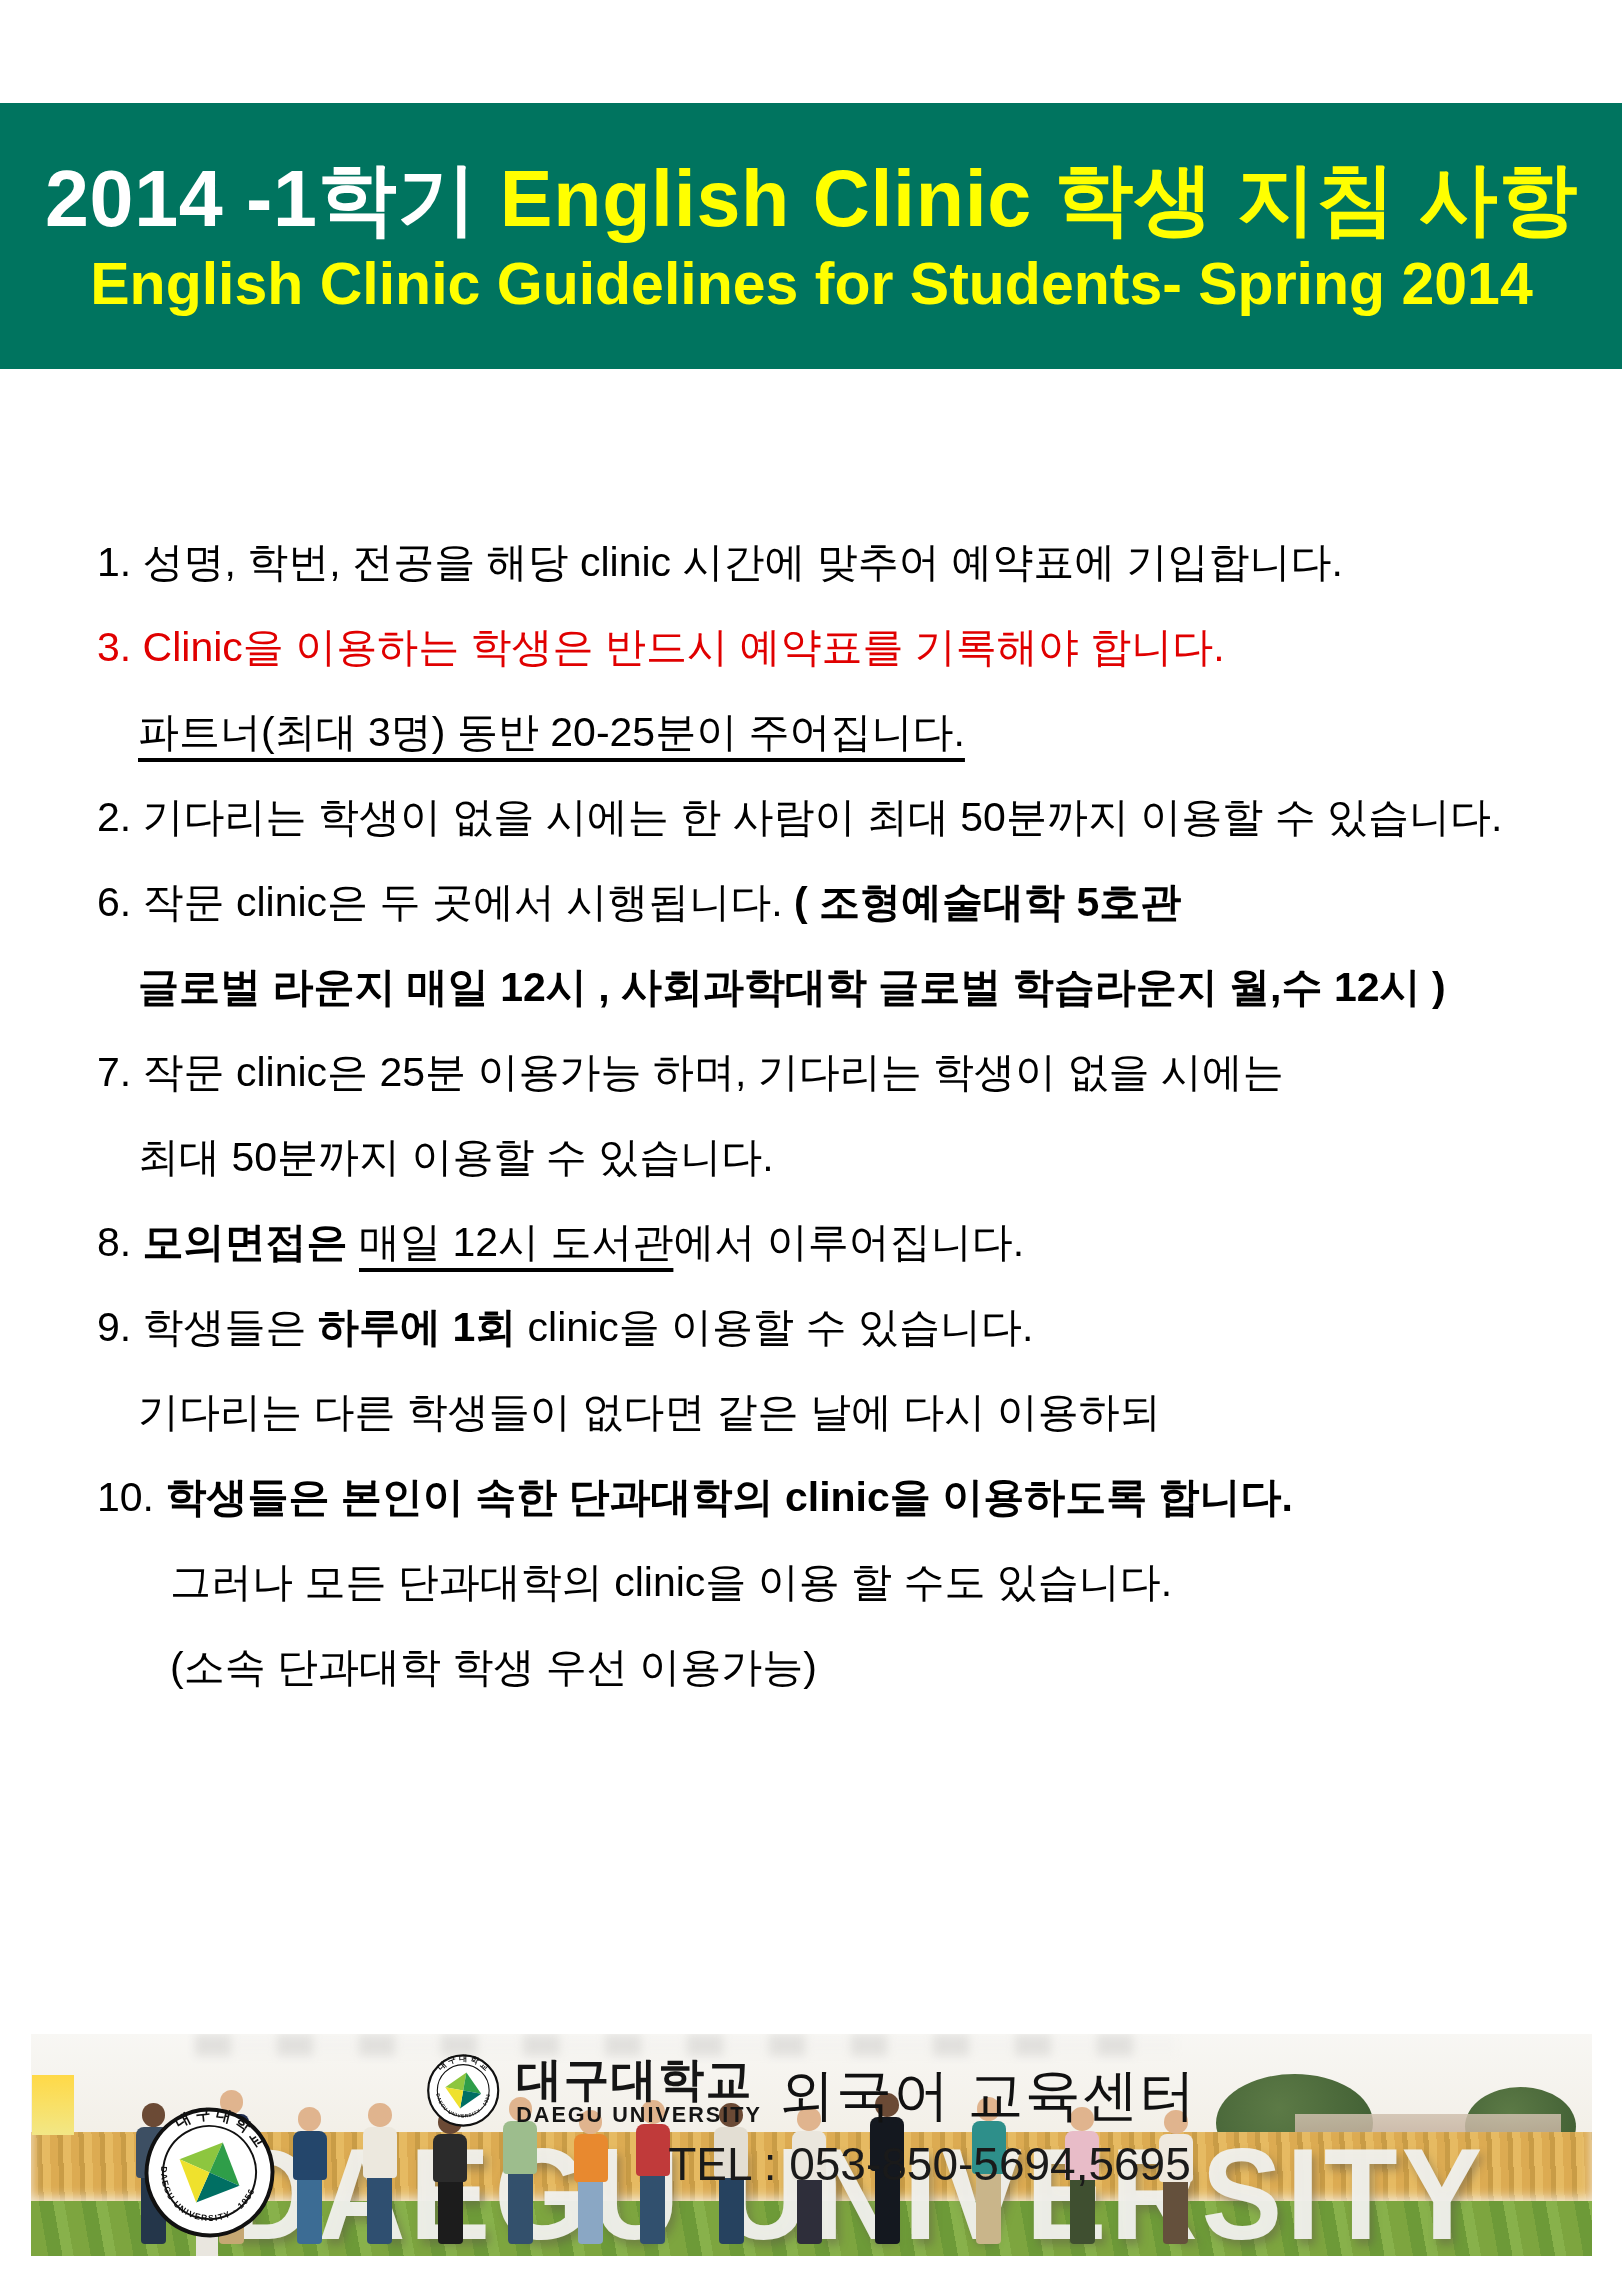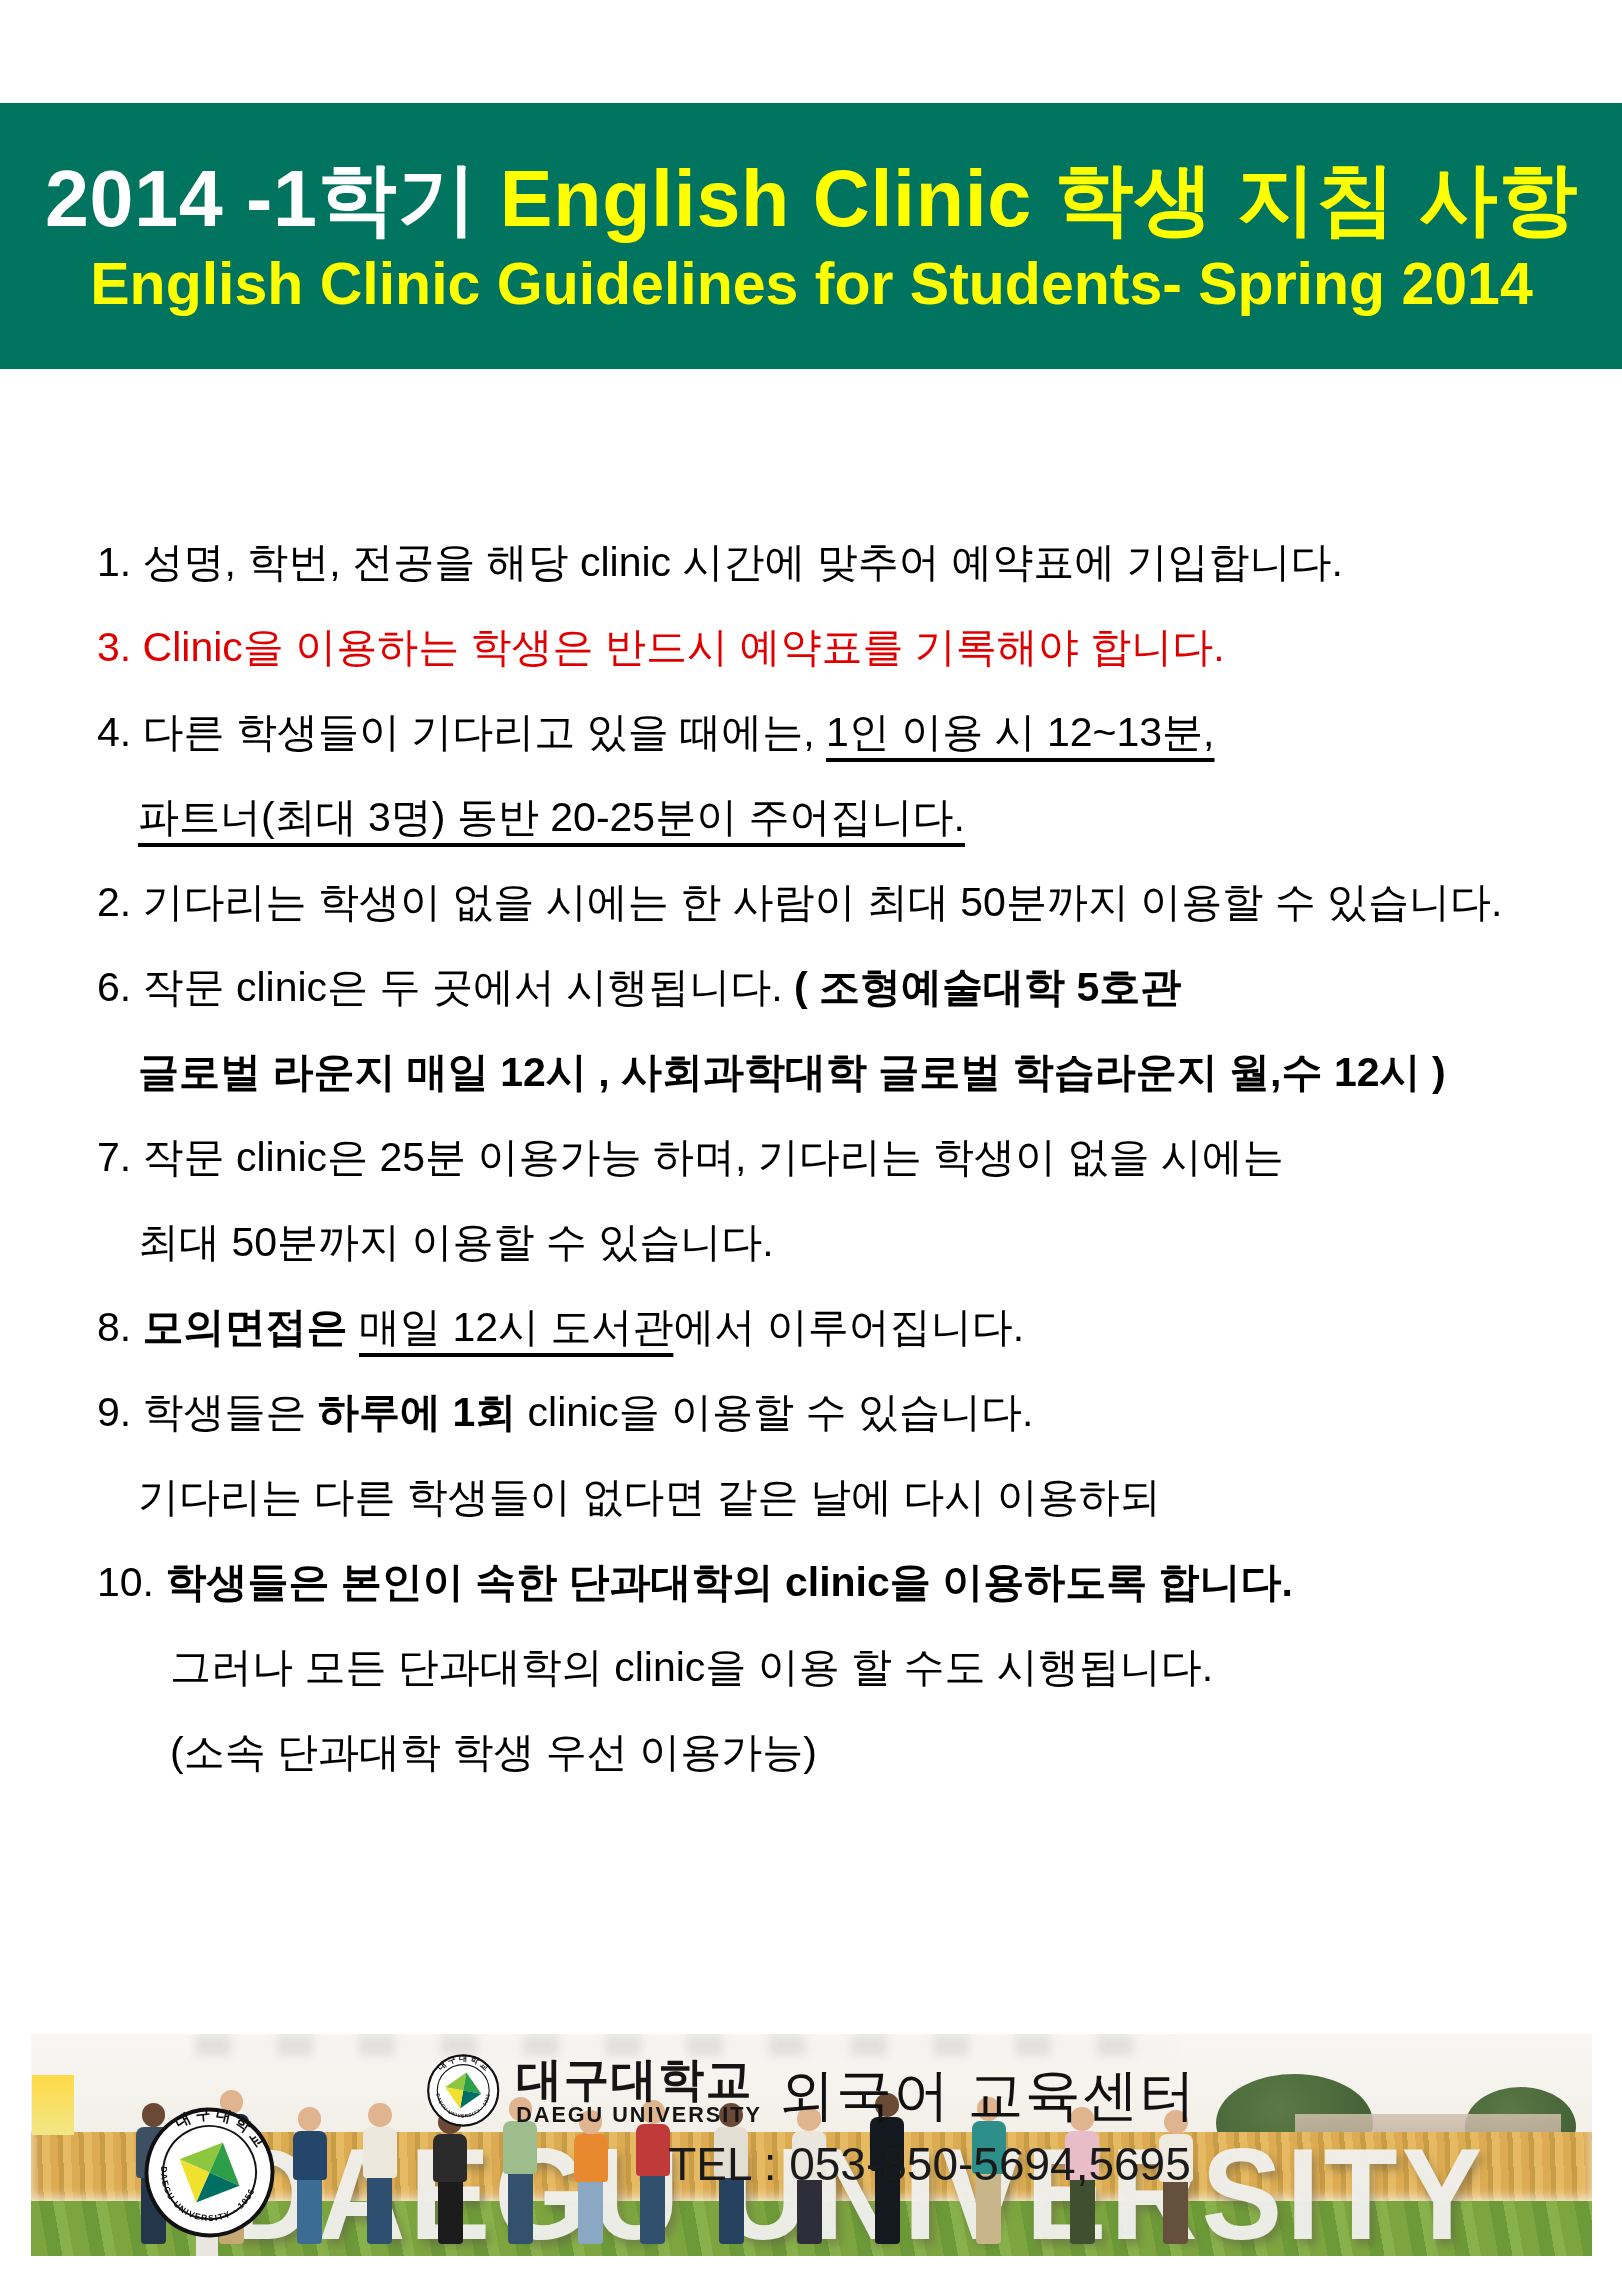--- a/index.html
+++ b/index.html
@@ -120,32 +120,31 @@
   <header class="banner">
     <div class="title1">
       <span class="t-white">2014 -1학기</span><span class="t-yellow"> English Clinic 학생 지침 사항</span>
     </div>
     <div class="title2">English Clinic Guidelines for Students- Spring 2014</div>
   </header>
 
   <main class="guidelines">
     <div class="line"><span>1. 성명, 학번, 전공을 해당 clinic 시간에 맞추어 예약표에 기입합니다.</span></div>
     <div class="line red"><span>3. Clinic을 이용하는 학생은 반드시 예약표를 기록해야 합니다.</span></div>
-    <div class="line"><span>4. 다른 학생들이 기다리고 있을 때에는, </span><span class="u">1인 이용 시 12~13분,</span></div>
     <div class="line ind1"><span class="u">파트너(최대 3명) 동반 20-25분이 주어집니다.</span></div>
     <div class="line"><span>2. 기다리는 학생이 없을 시에는 한 사람이 최대 50분까지 이용할 수 있습니다.</span></div>
     <div class="line"><span>6. 작문 clinic은 두 곳에서 시행됩니다.  </span><span class="b">( 조형예술대학 5호관</span></div>
     <div class="line ind1"><span class="b">글로벌 라운지 매일 12시 , 사회과학대학 글로벌 학습라운지 월,수 12시 )</span></div>
     <div class="line"><span>7. 작문 clinic은 25분 이용가능 하며, 기다리는 학생이 없을 시에는</span></div>
     <div class="line ind1"><span>최대 50분까지 이용할 수 있습니다.</span></div>
     <div class="line"><span>8. </span><span class="b">모의면접은 </span><span class="u">매일 12시 도서관</span><span>에서 이루어집니다.</span></div>
     <div class="line"><span>9. 학생들은 </span><span class="b">하루에 1회</span><span> clinic을 이용할 수 있습니다.</span></div>
     <div class="line ind1"><span>기다리는 다른 학생들이 없다면 같은 날에 다시 이용하되</span></div>
     <div class="line"><span>10. </span><span class="b">학생들은 본인이 속한 단과대학의 clinic을 이용하도록 합니다.</span></div>
-    <div class="line ind2"><span>그러나 모든 단과대학의 clinic을 이용 할 수도 시행됩니다.</span></div>
+    <div class="line ind2"><span>그러나 모든 단과대학의 clinic을 이용 할 수도 있습니다.</span></div>
     <div class="line ind2"><span>(소속 단과대학 학생 우선 이용가능)</span></div>
   </main>
 
   <footer class="photo">
     <div class="sky"></div>
     <div class="tree1"></div>
     <div class="tree2"></div>
     <div class="building"></div>
     <div class="wheat"></div>
     <div class="grass"></div>

